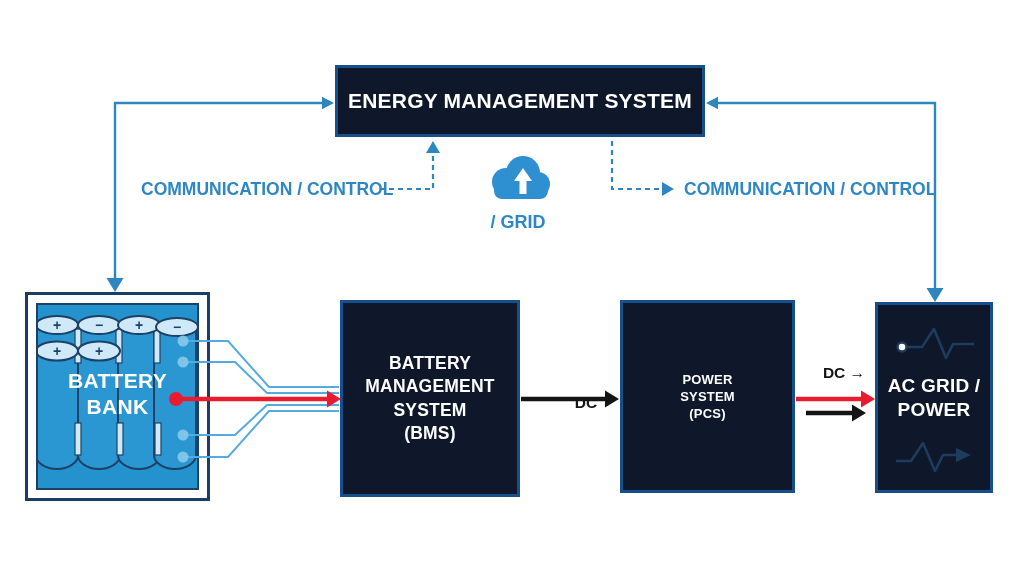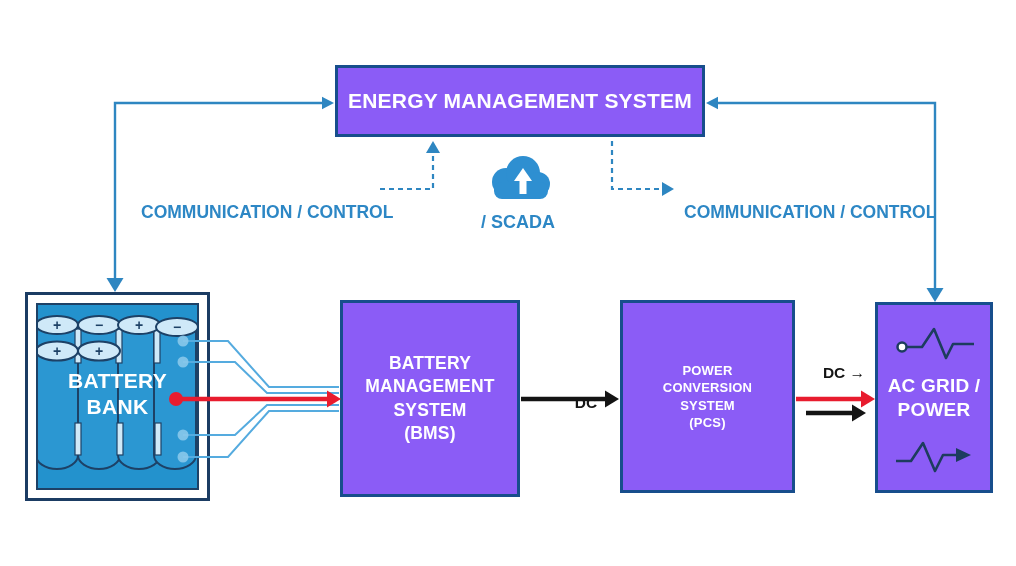--- a/index.html
+++ b/index.html
@@ -1,21 +1,21 @@
 <!DOCTYPE html>
 <html><head>
 <meta charset="utf-8">
 <style>
   html,body{margin:0;padding:0;background:#ffffff;}
   .canvas{
     position:relative;width:1016px;height:566px;background:#ffffff;
     font-family:"Liberation Sans",sans-serif;overflow:hidden;
   }
   .node{
-    position:absolute;background:#8b5cf6;border:3px solid #174e8c;
+    position:absolute;background:#0f172a;border:3px solid #174e8c;
     color:#ffffff;font-weight:700;text-align:center;
     display:flex;flex-direction:column;align-items:center;justify-content:center;
     box-sizing:border-box;letter-spacing:.2px;
   }
   .ems{left:335px;top:65px;width:370px;height:72px;font-size:21px;}
   .bms{left:340px;top:300px;width:180px;height:197px;font-size:17.5px;line-height:1.32;}
   .pcs{left:620px;top:300px;width:175px;height:193px;font-size:13px;line-height:1.32;}
   .acgrid{left:875px;top:302px;width:118px;height:191px;font-size:19px;line-height:1.25;justify-content:space-evenly;padding:4px 2px;}
   .battery-outer{
     position:absolute;left:25px;top:292px;width:185px;height:209px;
@@ -23,21 +23,21 @@
   }
   .battery-panel{
     position:absolute;left:8px;top:8px;right:8px;bottom:8px;
     background:#2392cd;border:2px solid #1d4166;box-sizing:border-box;overflow:hidden;
   }
   .battery-label{
     position:absolute;left:36px;top:368px;width:163px;text-align:center;z-index:3;
     color:#ffffff;font-weight:700;font-size:21px;line-height:1.25;letter-spacing:.3px;
   }
   .blue-label{
-    position:absolute;color:#2d87c5;font-weight:700;font-size:17.5px;white-space:nowrap;margin-top:23px;
+    position:absolute;color:#2d87c5;font-weight:700;font-size:17.5px;white-space:nowrap;
   }
   .comm-left{left:141px;top:179px;}
   .comm-right{left:684px;top:179px;}
   .cloud-text{
     position:absolute;left:408px;top:211px;width:220px;text-align:center;
     color:#2d87c5;font-weight:700;font-size:18px;line-height:1.25;
   }
   .acpower{left:873px;top:497px;width:122px;text-align:center;white-space:nowrap;font-size:17.5px;}
   .dc-label{
     position:absolute;color:#141414;font-weight:700;font-size:15.5px;white-space:nowrap;
@@ -69,21 +69,21 @@
         <circle cx="52" cy="32" r="12"></circle>
         <rect x="8" y="30" width="54" height="17" rx="8"></rect>
       </g>
       <g fill="#ffffff">
         <rect x="33.5" y="27" width="7" height="15"></rect>
         <polygon points="37,16 28,29 46,29"></polygon>
       </g>
     </svg>
   </div>
   <div class="cloud-text">
-    <div>/ SCADA</div>
+    <div>/ GRID</div>
   </div>
 
   <div class="blue-label comm-left">COMMUNICATION / CONTROL</div>
   <div class="blue-label comm-right">COMMUNICATION / CONTROL</div>
 
   <div class="battery-outer">
     <div class="battery-panel">
       <svg class="batt-svg" width="163" height="190" viewBox="0 0 163 190">
 
         <g fill="#2b97d2" stroke="#1d4166" stroke-width="2">
@@ -132,21 +132,20 @@
 
   <div class="node bms">
     <div>BATTERY</div>
     <div>MANAGEMENT</div>
     <div>SYSTEM</div>
     <div>(BMS)</div>
   </div>
 
   <div class="node pcs">
     <div>POWER</div>
-    <div>CONVERSION</div>
     <div>SYSTEM</div>
     <div>(PCS)</div>
   </div>
 
   <div class="node acgrid">
     <svg class="wave-icon" width="88" height="42" viewBox="0 0 88 42">
       <circle cx="12" cy="27" r="4.5" fill="#ffffff" stroke="#1d3c5e" stroke-width="2.5"></circle>
       <path d="M 17 27 H 32 L 44 9 L 56 38 L 63 24 H 84" fill="none" stroke="#1d3c5e" stroke-width="2.6" stroke-linejoin="round"></path>
     </svg>
     <div>

